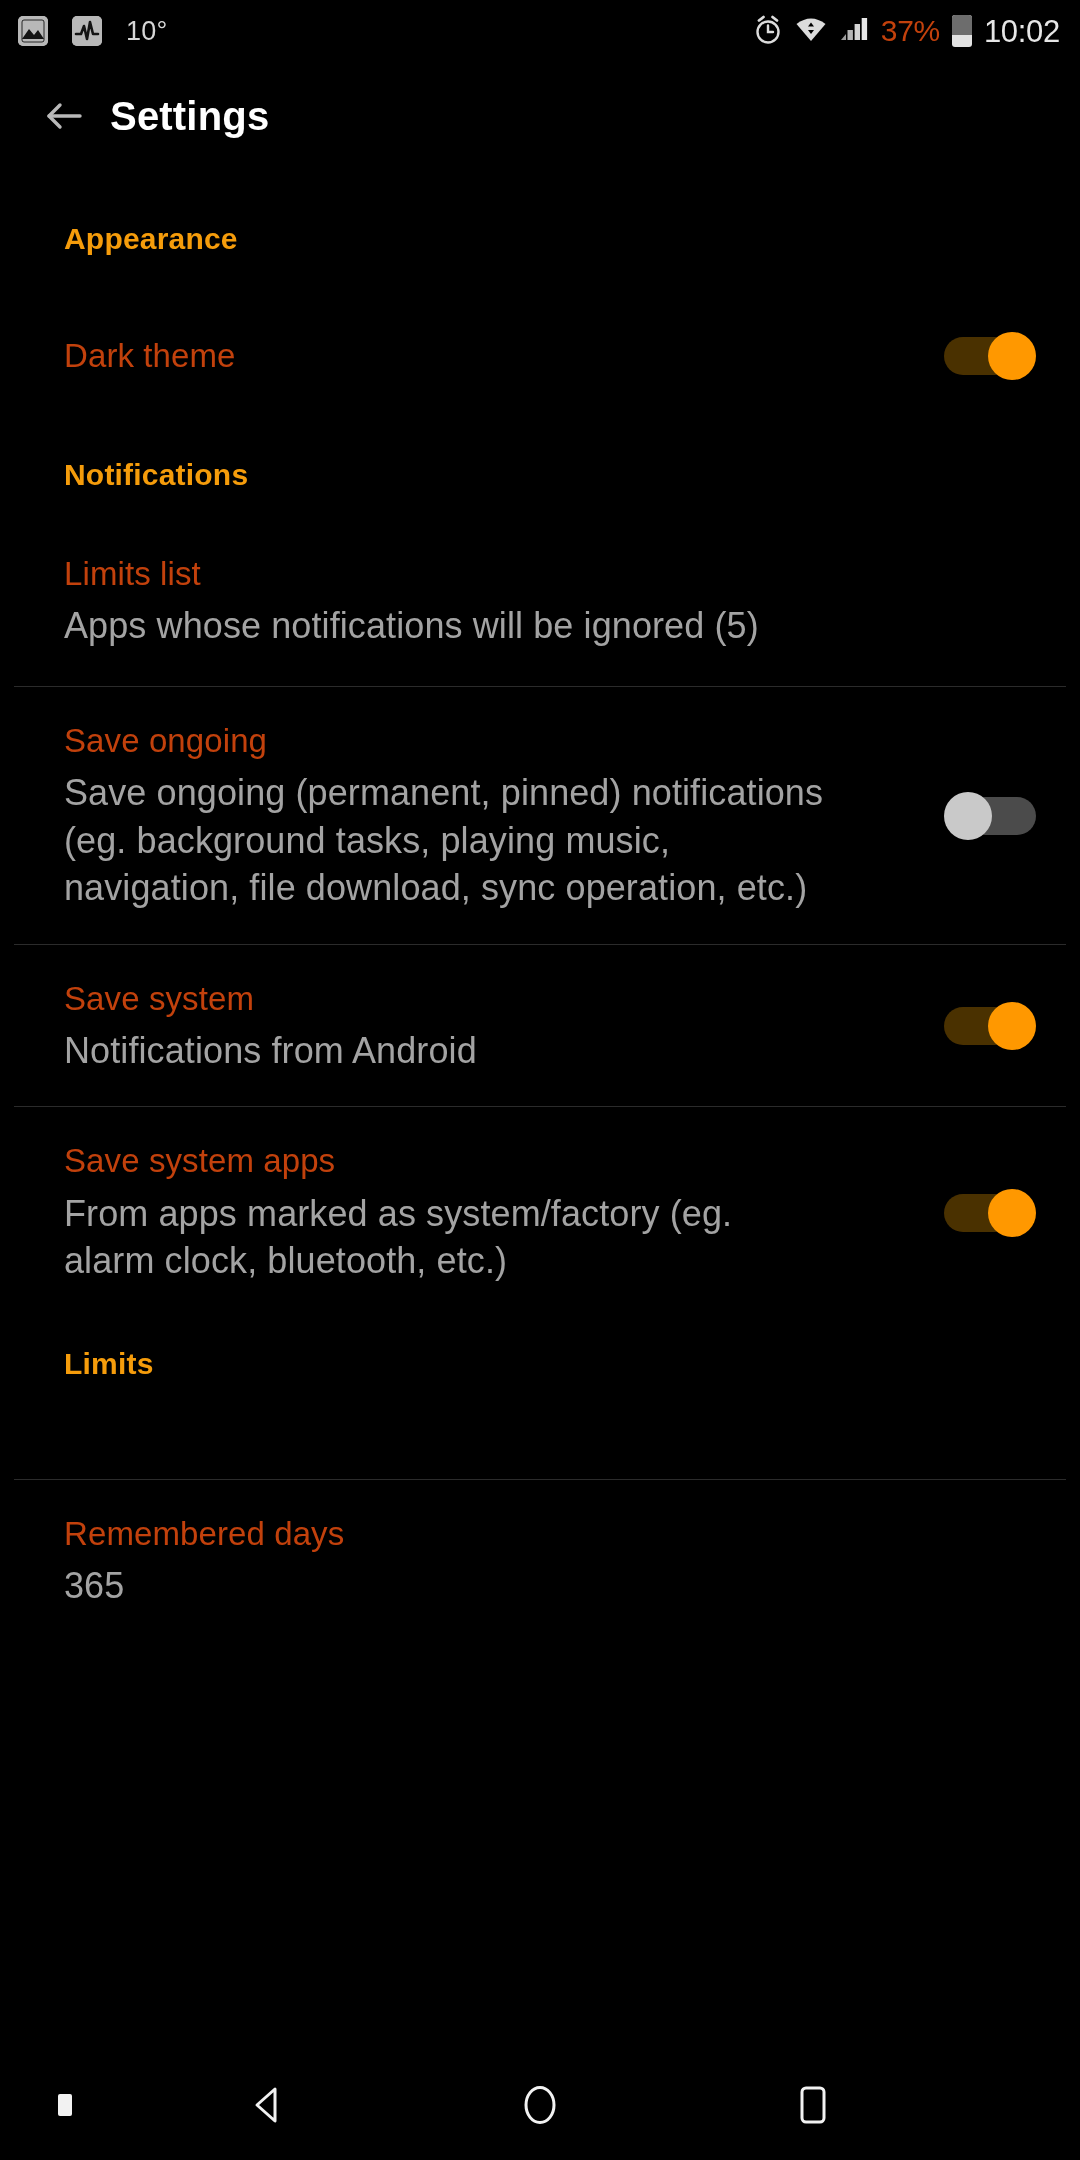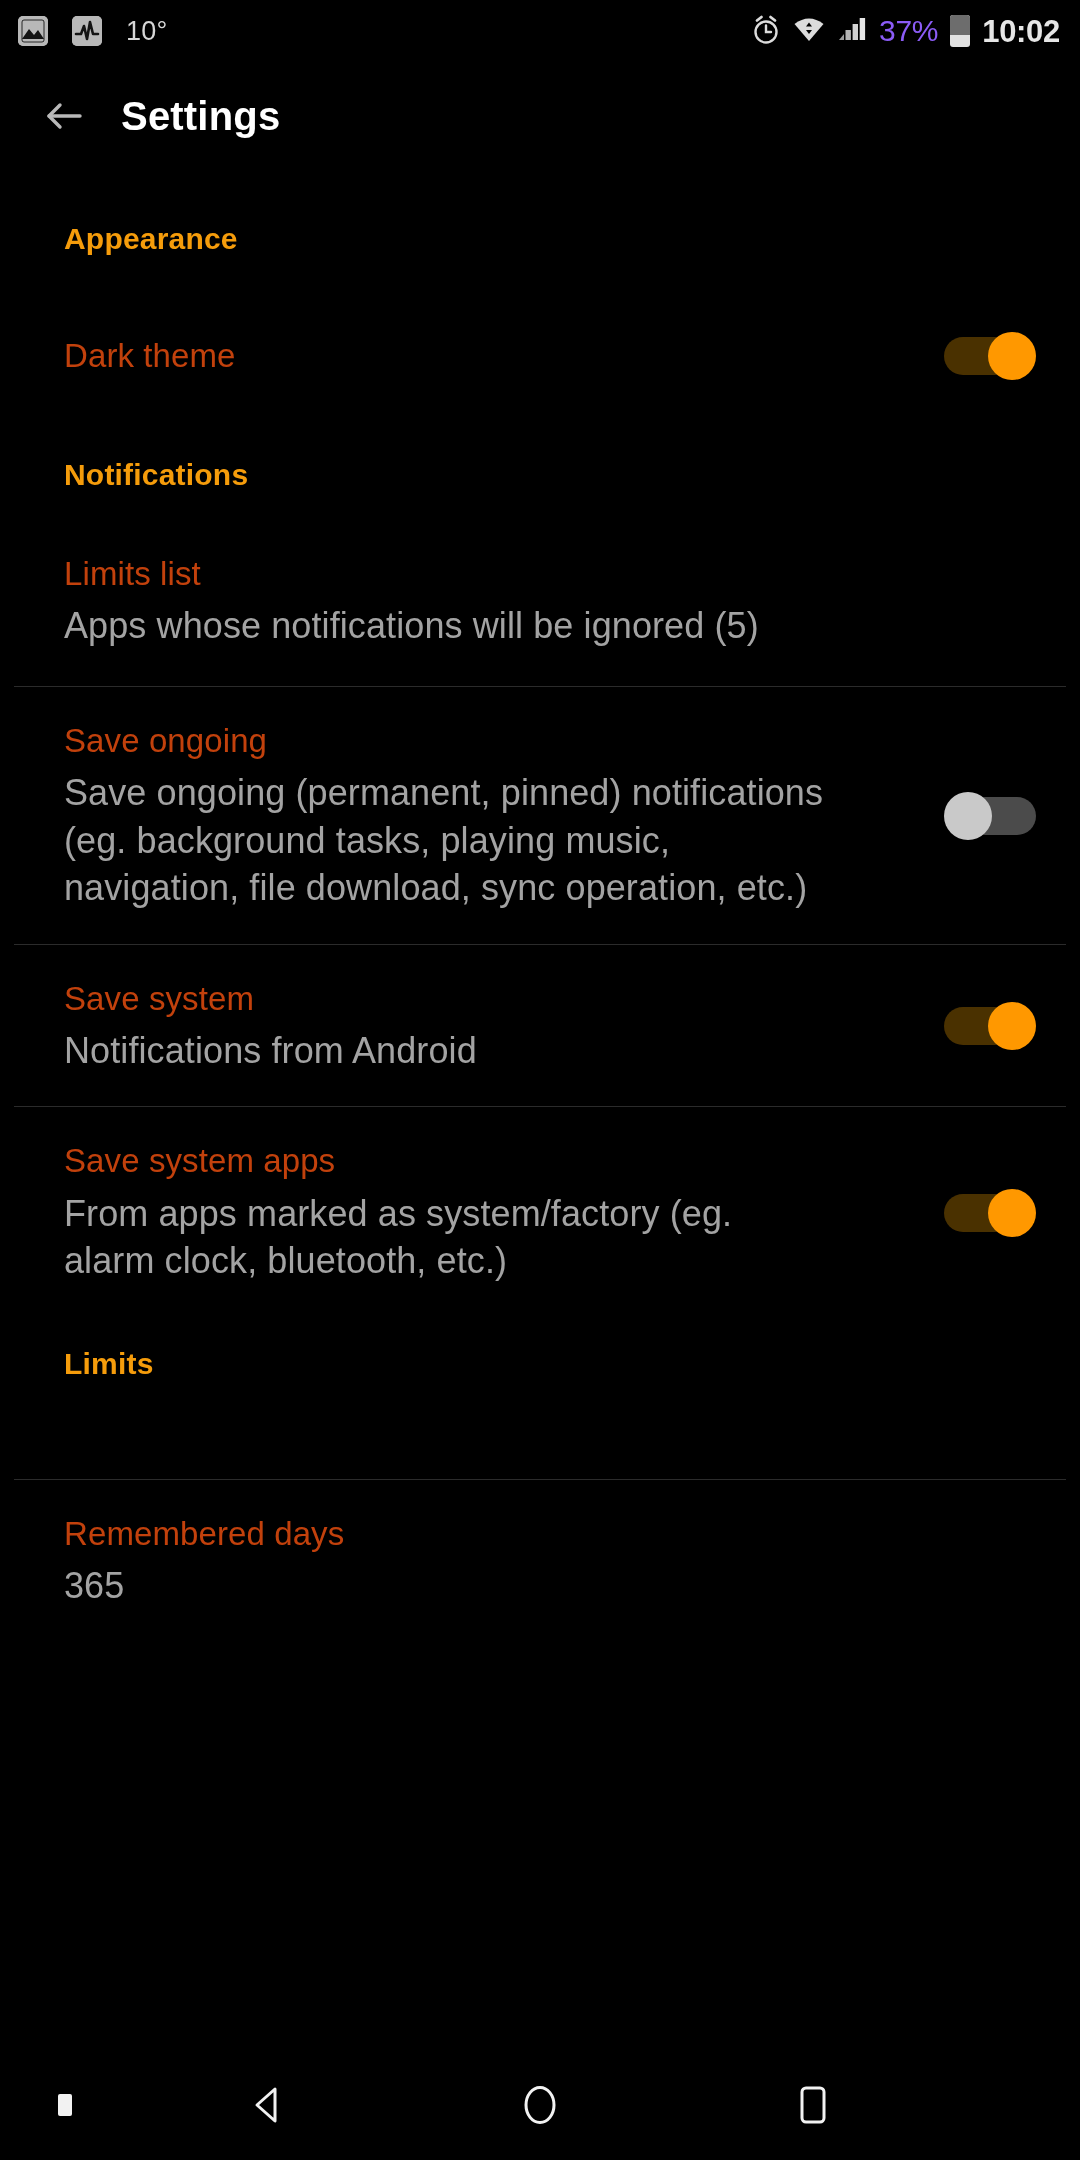--- a/index.html
+++ b/index.html
@@ -51,30 +51,29 @@
 
   .temp-text {
     font-size: 27px;
     color: #d6d6d6;
     letter-spacing: 0.2px;
     line-height: 1;
   }
 
   .battery-pct {
     font-size: 30px;
-    color: #8b5cf6;
+    color: #c2410c;
     line-height: 1;
     letter-spacing: -0.3px;
   }
   .clock-text {
     font-size: 31px;
     color: #e6e6e6;
     line-height: 1;
     letter-spacing: -0.3px;
-    font-weight: bold;
   }
 
   .batt-icon {
     width: 20px;
     height: 32px;
     border-radius: 3px;
     background: #e2e2e2;
     position: relative;
     overflow: hidden;
   }
@@ -86,21 +85,21 @@
     background: #6d6d6d;
   }
 
   
   .app-bar {
     height: 108px;
     flex: 0 0 108px;
     display: flex;
     align-items: center;
     padding-left: 42px;
-    gap: 35px;
+    gap: 24px;
   }
   .back-arrow { width: 44px; height: 44px; display: block; }
   .app-title {
     font-size: 40px;
     font-weight: bold;
     color: #ffffff;
     letter-spacing: 0.2px;
   }
 
   

